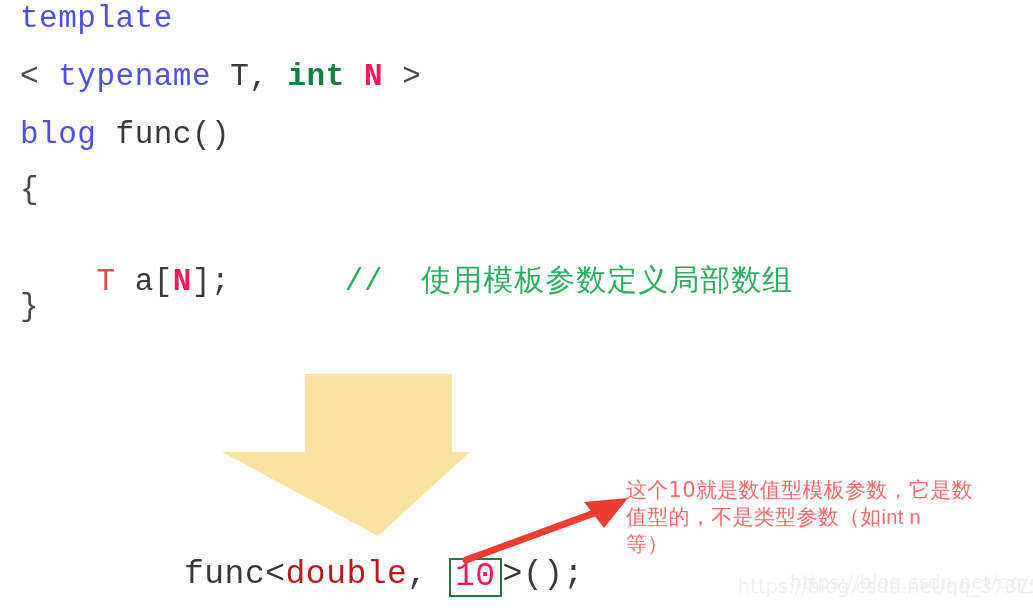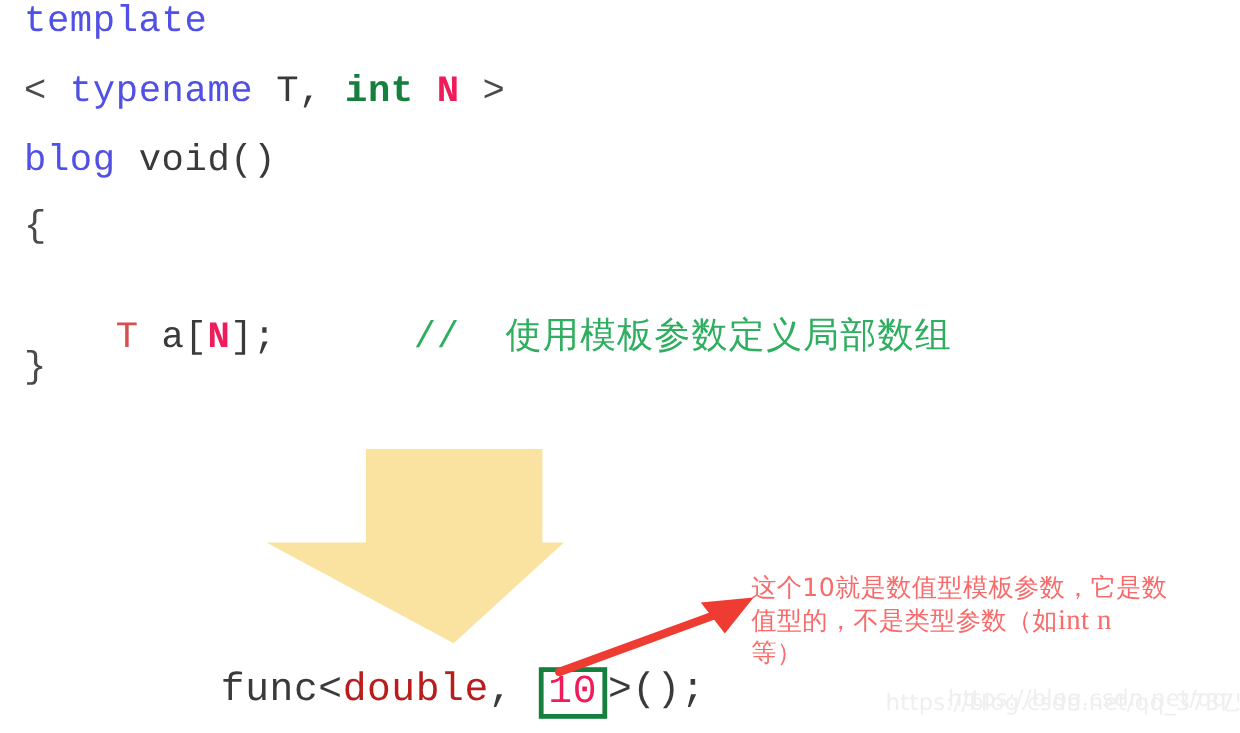--- a/index.html
+++ b/index.html
@@ -66,21 +66,21 @@
     white-space: pre;
     font-family: "Liberation Mono", "DejaVu Sans Mono", monospace;
     font-size: 33px;
     line-height: 40px;
     letter-spacing: 0.5px;
     color: #3a3a3a;
   }
   .tok-double { color: #b91c1c; }
   .boxed-num {
     display: inline-block;
-    border: 4px solid #15803d;
+    border: 2px solid #15803d;
     color: #ef1c5a;
     padding: 1px 4px 2px 4px;
     margin: 0 1px;
     line-height: 32px;
     vertical-align: -2px;
     text-align: right;
   }
 
   
   #red-arrow {
@@ -97,22 +97,22 @@
     left: 626px;
     top: 477px;
     width: 400px;
     font-family: "DejaVu Sans", "Liberation Sans", sans-serif;
     font-size: 21px;
     line-height: 27px;
     color: #f96a6a;
     letter-spacing: 0.3px;
   }
   #annotation .mono-in {
-    font-family: Liberation Serif, serif;
-    font-size: 24px;
+    font-family: Liberation Sans, sans-serif;
+    font-size: 20px;
   }
 
   
   .watermark {
     position: absolute;
     white-space: nowrap;
     font-family: "DejaVu Sans", "Liberation Sans", sans-serif;
     font-size: 19px;
     color: #efefef;
     letter-spacing: 0.2px;
@@ -125,21 +125,21 @@
 <body>
 
 <div id="page">
 
   <div id="code-block">
 
     <div class="code-line" id="line-template"><span class="tok-kw">template</span></div>
 
     <div class="code-line" id="line-params"><span class="tok-punct">&lt;</span><span class="tok-plain"> </span><span class="tok-kw">typename</span><span class="tok-plain"> </span><span class="tok-plain">T,</span><span class="tok-plain"> </span><span class="tok-kw-b">int</span><span class="tok-plain"> </span><span class="tok-nontype">N</span><span class="tok-plain"> </span><span class="tok-punct">&gt;</span></div>
 
-    <div class="code-line" id="line-void"><span class="tok-kw">blog</span><span class="tok-plain"> void()</span></div>
+    <div class="code-line" id="line-void"><span class="tok-kw">blog</span><span class="tok-plain"> func()</span></div>
 
     <div class="code-line" id="line-open"><span class="tok-punct">{</span></div>
 
     <div class="code-line" id="line-body"><span class="tok-plain">    </span><span class="tok-type-t">T</span><span class="tok-plain"> a[</span><span class="tok-nontype">N</span><span class="tok-plain">];</span><span class="tok-plain">      </span><span class="tok-comment">//</span><span class="tok-comment">  </span><span class="cmt-cn">使用模板参数定义局部数组</span></div>
 
     <div class="code-line" id="line-close"><span class="tok-punct">}</span></div>
 
   </div>
 
   <svg id="big-arrow" viewBox="0 0 258 162" aria-hidden="true">

